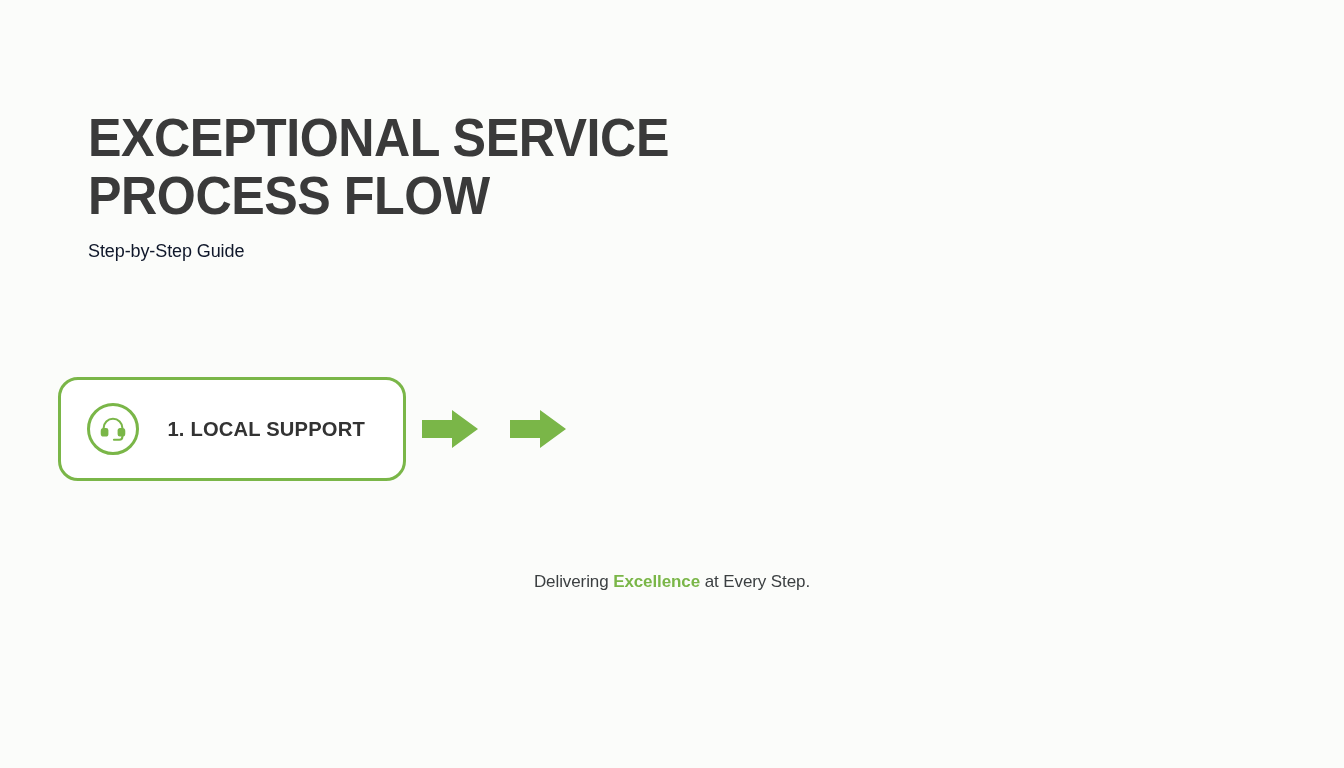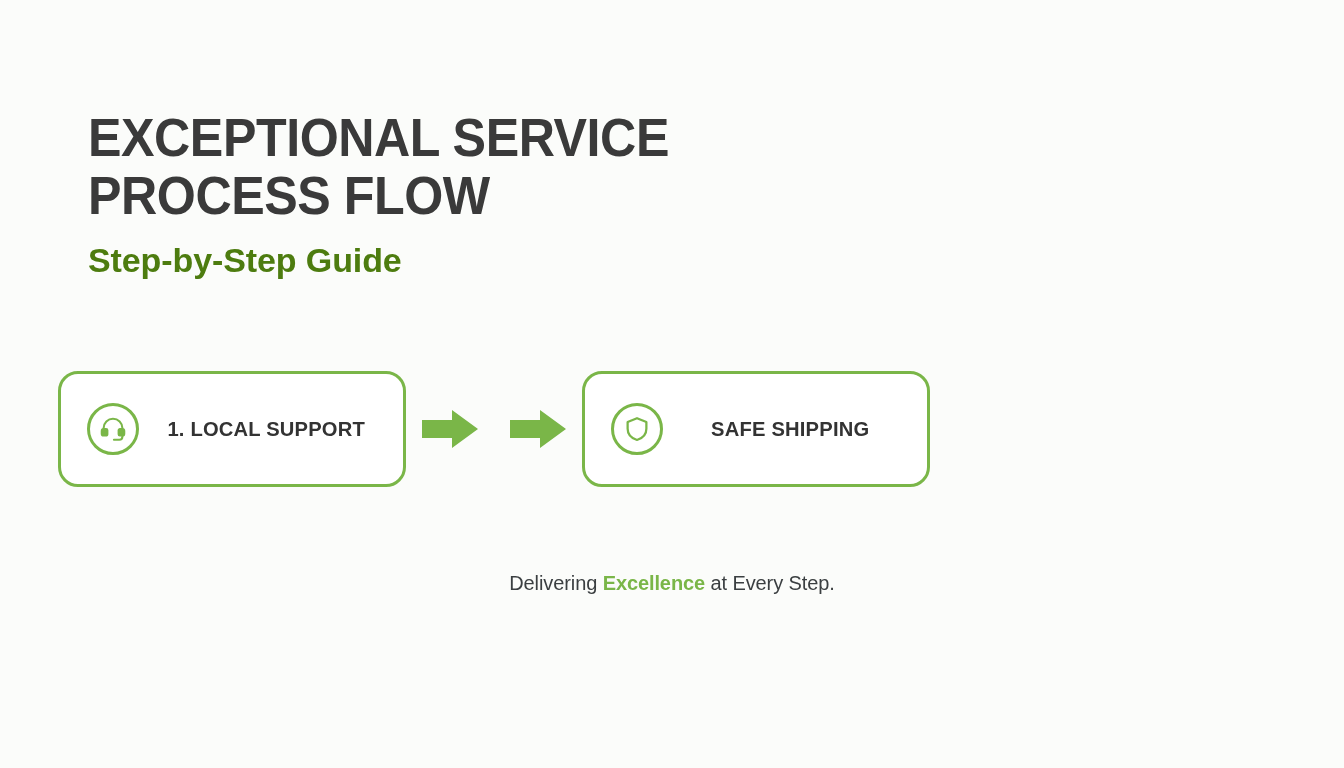--- a/index.html
+++ b/index.html
@@ -30,40 +30,40 @@
     line-height: 1.08;
     letter-spacing: -0.5px;
     color: #3a3a3a;
     margin: 0;
     text-transform: uppercase;
     transform: scaleX(0.93);
     transform-origin: left center;
     white-space: pre-line;
   }
   .subtitle {
-    font-size: 34px;
-    font-weight: bold;
-    color: #4d7c0f;
+    font-size: 18px;
+    font-weight: normal;
+    color: #0f172a;
     margin: 16px 0 0 0;
     letter-spacing: -0.1px;
   }
 
   
   .flow {
     position: absolute;
     left: 58px;
     top: 366px;
     width: 1208px;
     height: 126px;
     display: flex;
     flex-direction: row;
     align-items: center;
   }
   .step-box {
-    height: 116px;
+    height: 104px;
     box-sizing: border-box;
     border: 3px solid #7ab648;
     border-radius: 20px;
     background: #ffffff;
     display: flex;
     flex-direction: row;
     align-items: center;
     flex: 0 0 auto;
   }
   .step-box.b1 { width: 348px; }
@@ -109,21 +109,21 @@
   }
   .arrow svg { display: block; }
 
   
   .tagline {
     position: absolute;
     left: 0;
     top: 572px;
     width: 1344px;
     text-align: center;
-    font-size: 20px;
+    font-size: 17px;
     color: #3b3f41;
     letter-spacing: -0.1px;
   }
   .tagline .accent {
     color: #7ab648;
     font-weight: bold;
   }
   .tagline span { white-space: pre; }
 </style>
 </head>
@@ -155,26 +155,18 @@
     </svg>
   </div>
 
 
   <div class="arrow">
     <svg width="56" height="42" viewBox="0 0 56 42">
       <polygon points="0,12 30,12 30,2 56,21 30,40 30,30 0,30" fill="#7ab648"></polygon>
     </svg>
   </div>
 
-  <div class="step-box b3">
-    <div class="icon-circle">
-      <svg width="30" height="30" viewBox="0 0 32 32" fill="none" stroke="#7ab648" stroke-width="2.4" stroke-linejoin="round">
-        <path d="M16 4.5l10 4v7.2c0 6-4.2 10.2-10 12-5.8-1.8-10-6-10-12V8.5l10-4z"></path>
-      </svg>
-    </div>
-    <div class="step-label">SAFE SHIPPING</div>
-  </div>
 
 </div>
 
 <div class="tagline">
   <span>Delivering </span><span class="accent">Excellence</span><span> at Every Step.</span>
 </div>
 
 </body></html>

